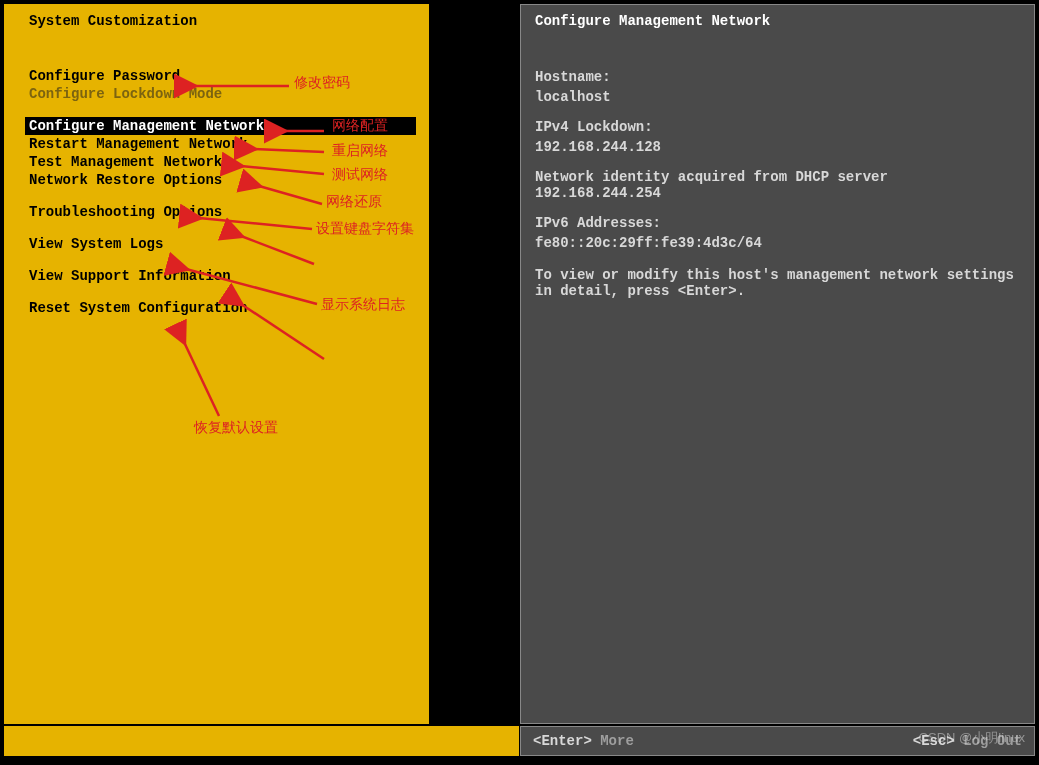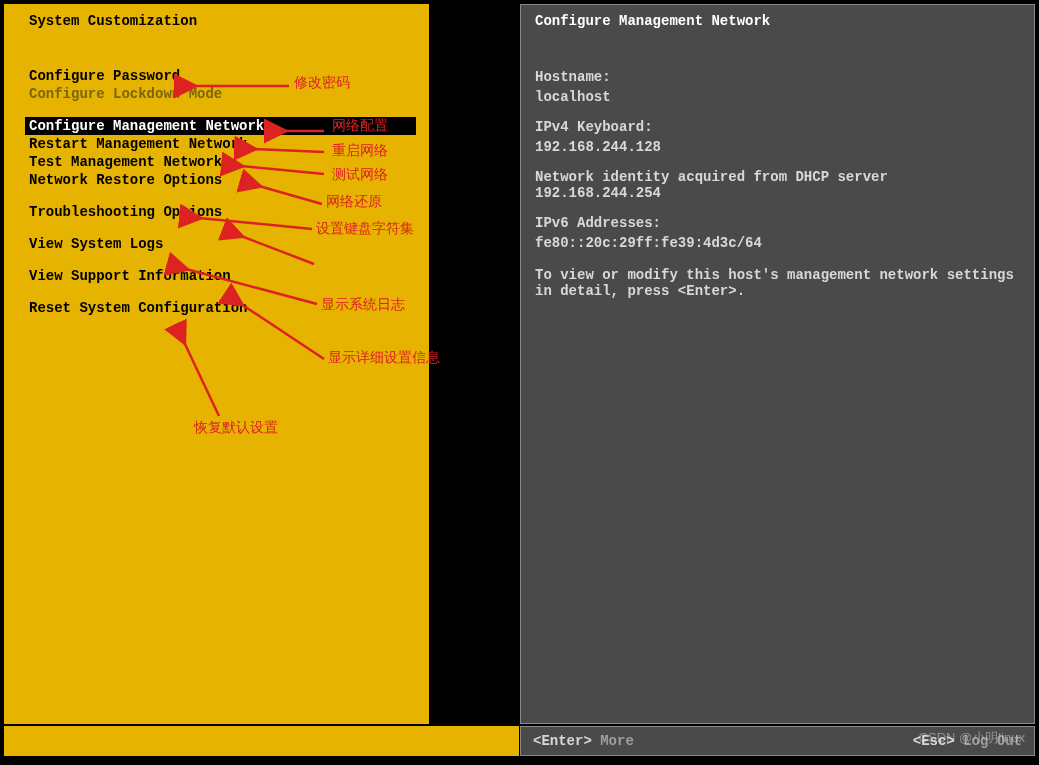--- a/index.html
+++ b/index.html
@@ -172,21 +172,21 @@
   <div class="right-panel">
     <div class="title-right">Configure Management Network</div>
 
     <div style="height:28px"></div>
 
     <div class="info">Hostname:</div>
     <div class="info">localhost</div>
 
     <div style="height:10px"></div>
 
-    <div class="info">IPv4 Keyboard:</div>
+    <div class="info">IPv4 Lockdown:</div>
     <div class="info">192.168.244.128</div>
 
     <div style="height:10px"></div>
 
     <div class="info">Network identity acquired from DHCP server 192.168.244.254</div>
 
     <div style="height:10px"></div>
 
     <div class="info">IPv6 Addresses:</div>
     <div class="info">fe80::20c:29ff:fe39:4d3c/64</div>
@@ -237,17 +237,16 @@
     <line class="arrow-line" x1="215" y1="412" x2="180" y2="338" marker-end="url(#ah)"></line>
   </svg>
 
   <div class="anno-label" style="left:290px; top:70px">修改密码</div>
   <div class="anno-label" style="left:328px; top:113px">网络配置</div>
   <div class="anno-label" style="left:328px; top:138px">重启网络</div>
   <div class="anno-label" style="left:328px; top:162px">测试网络</div>
   <div class="anno-label" style="left:322px; top:189px">网络还原</div>
   <div class="anno-label" style="left:312px; top:216px">设置键盘字符集</div>
   <div class="anno-label" style="left:317px; top:292px">显示系统日志</div>
-  <div class="anno-label" style="left:324px; top:345px">显示详细设置信息</div>
   <div class="anno-label" style="left:190px; top:415px">恢复默认设置</div>
 
   <div class="watermark">CSDN @小明linux</div>
 </div>
 
 </body></html>

